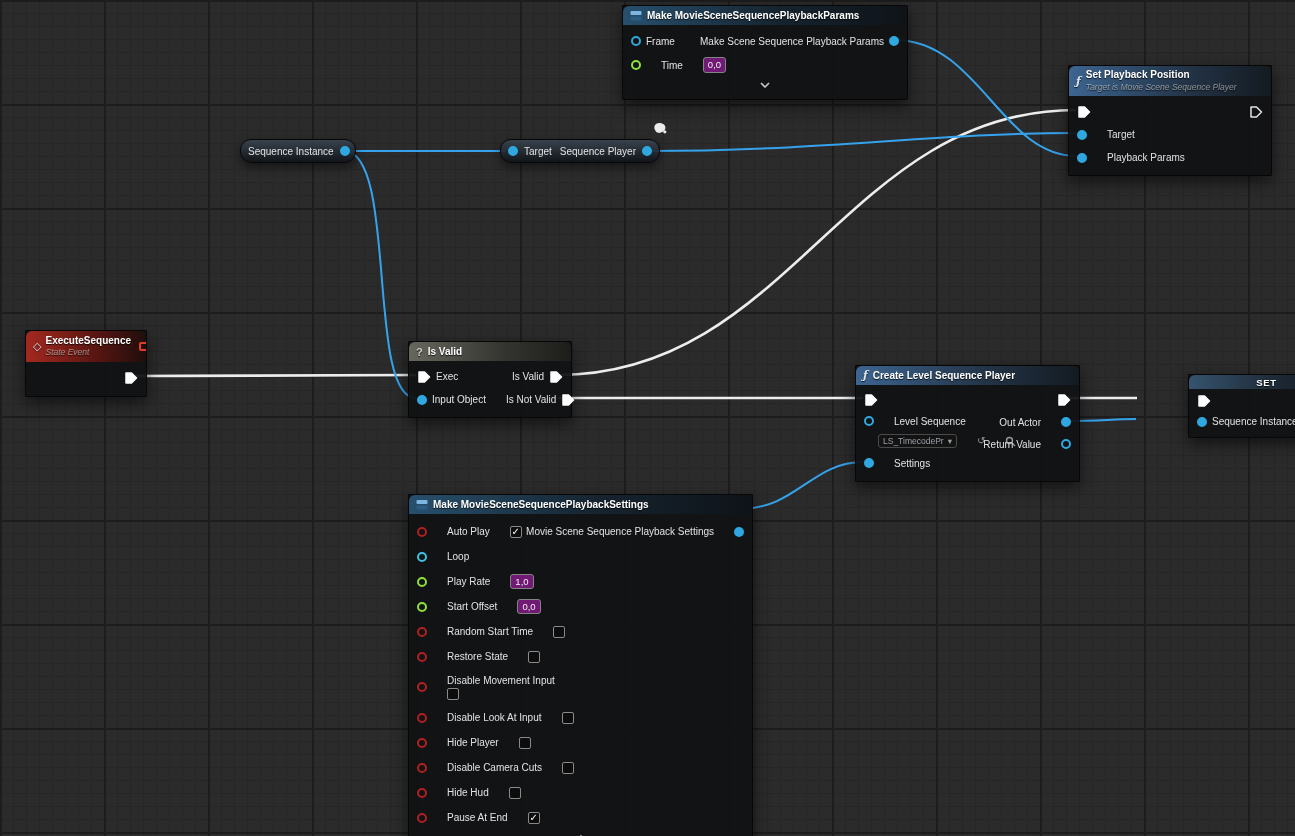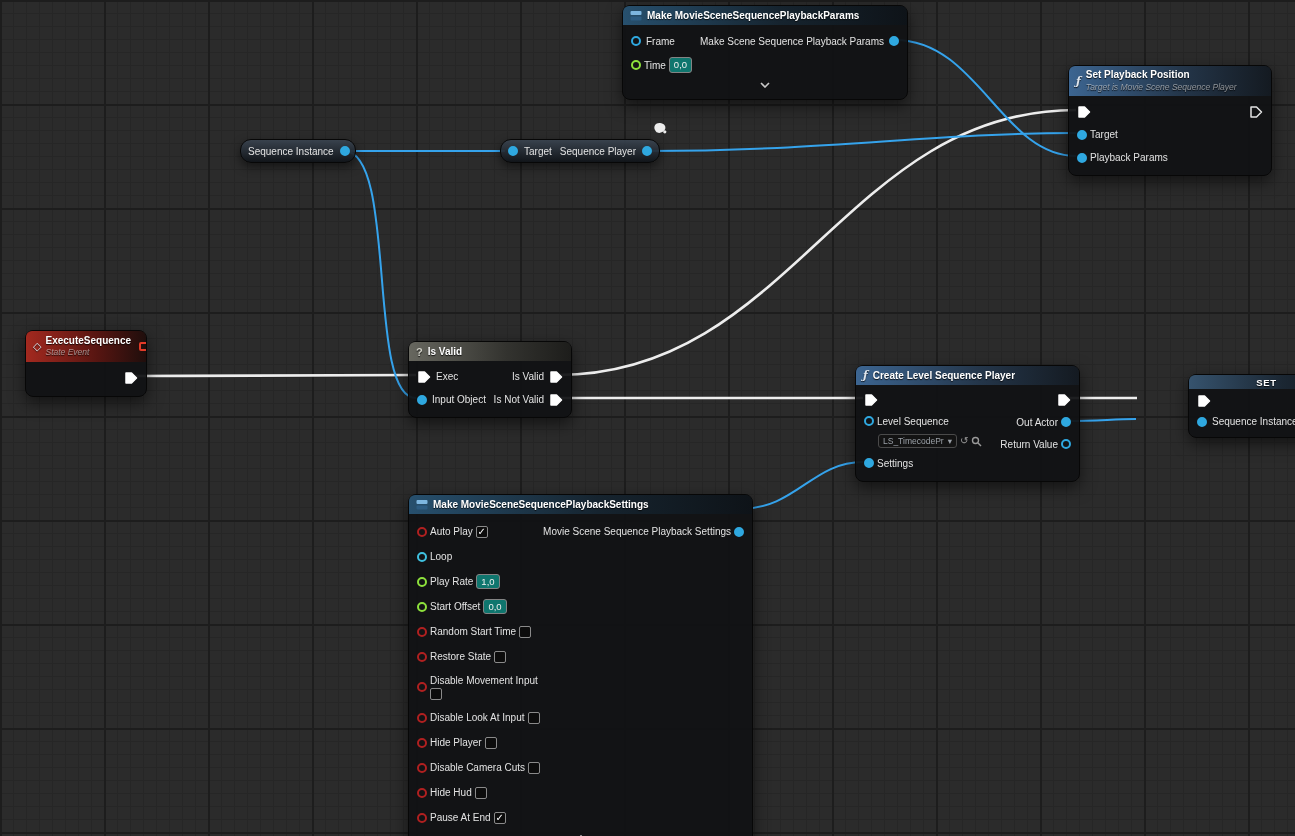--- a/index.html
+++ b/index.html
@@ -11,54 +11,54 @@
       linear-gradient(to bottom,#1d1d1d 2px,transparent 2px),
       linear-gradient(to right,#262626 1px,transparent 1px),
       linear-gradient(to bottom,#262626 1px,transparent 1px);
     background-size:104px 104px,104px 104px,13px 13px,13px 13px;}
   #wires{position:absolute;left:0;top:0;z-index:1}
   .w{fill:none}
   .w.exec{stroke:#ededed;stroke-width:2.6px}
   .w.data{stroke:#35a3ec;stroke-width:2px}
 
   .node{position:absolute;z-index:2;background:rgba(17,18,20,.94);border:1px solid #070707;
-    border-radius:8px;box-shadow:0 6px 16px rgba(0,0,0,.55)}
+    border-radius:1px;box-shadow:0 6px 16px rgba(0,0,0,.55)}
   .hdr{display:flex;align-items:center;gap:5px;padding:0 7px;border-radius:6px 6px 0 0;
     color:#fff;font-size:10px;font-weight:700;text-shadow:0 1px 1px rgba(0,0,0,.8);overflow:hidden;white-space:nowrap}
   .hdr .sp{flex:1}
   .hdr-struct{background:linear-gradient(90deg,#27506e 0%,#16242f 55%,#0e1318 100%)}
   .hdr-fn{background:linear-gradient(90deg,#3c6591 0%,#24364a 55%,#141a21 100%)}
   .hdr-ev{background:linear-gradient(90deg,#a3291f 0%,#561511 60%,#1f0e0c 100%)}
   .hdr-macro{background:linear-gradient(90deg,#67675f 0%,#33332f 60%,#1d1d1b 100%)}
   .hdr-set{background:linear-gradient(90deg,#36536e 0%,#1b2733 60%,#11161b 100%);justify-content:center}
   .hcol{display:flex;flex-direction:column;line-height:1.25}
   .sub{font-weight:400;font-style:italic;font-size:8.5px;color:rgba(255,255,255,.5)}
   .nicon{font-size:11px;font-weight:700;color:#dfe6ee;flex:none}
   .nicon.fn{font-style:italic;font-family:"DejaVu Serif",serif}
   .nicon.macro{color:#cfcfc6}
   .evbadge{width:9px;height:9px;border:2px solid #e23b28;border-radius:2px;flex:none}
 
   .rows{position:relative;padding:4px 0 6px}
-  .row{display:flex;align-items:center;gap:3px;padding:0 8px;height:24px;color:#e2e2e2;font-size:10px;white-space:nowrap}
+  .row{display:flex;align-items:center;gap:20px;padding:0 8px;height:24px;color:#e2e2e2;font-size:10px;white-space:nowrap}
   .row.dual{justify-content:space-between}
   .grp{display:flex;align-items:center;gap:5px}
   .row.outrow{position:absolute;right:0;justify-content:flex-end}
   .lbl{font-size:10px;color:#e2e2e2;white-space:nowrap}
   .stack{display:flex;flex-direction:column;gap:2px;align-items:flex-start}
 
   .pin{width:10px;height:10px;border-radius:50%;flex:none}
   .pin.obj{border:2px solid #2fa8e0}.pin.obj.conn{background:#2fa8e0}
   .pin.flt{border:2px solid #8de13c}
   .pin.bln{border:2px solid #b02020}
   .pin.byt{border:2px solid #3fc1e0}
   .execpin{flex:none}
   .execpin path{fill:none;stroke:#e3e3e3;stroke-width:1.5;stroke-linejoin:round}
   .execpin.conn path{fill:#fff;stroke:#fff}
 
-  .valuebox{display:inline-block;min-width:22px;padding:1px 4px;background:#0f766e;border:1px solid #848484;
+  .valuebox{display:inline-block;min-width:22px;padding:1px 4px;background:#701a75;border:1px solid #848484;
     border-radius:3px;font-size:9.5px;color:#f0f0f0;text-align:center;line-height:1.2}
   .checkbox{width:12px;height:12px;background:#0c0c0c;border:1px solid #8a8a8a;border-radius:2px;
     display:inline-flex;align-items:center;justify-content:center;color:#fff;font-size:10px;line-height:1;flex:none}
   .checkbox.checked::after{content:"✓"}
   .combo{display:inline-flex;align-items:center;gap:4px;height:14px;padding:0 4px;background:#131313;
     border:1px solid #4a4a4a;border-radius:3px;color:#9ba1a8;font-size:8.5px;white-space:nowrap}
   .iconbtn{color:#9a9a9a;font-size:10px;line-height:1;display:inline-flex;align-items:center}
   .expander{display:flex;justify-content:center;align-items:center;height:16px}
 
   .getnode{position:absolute;z-index:2;height:24px;border-radius:11px;border:1px solid #070707;

